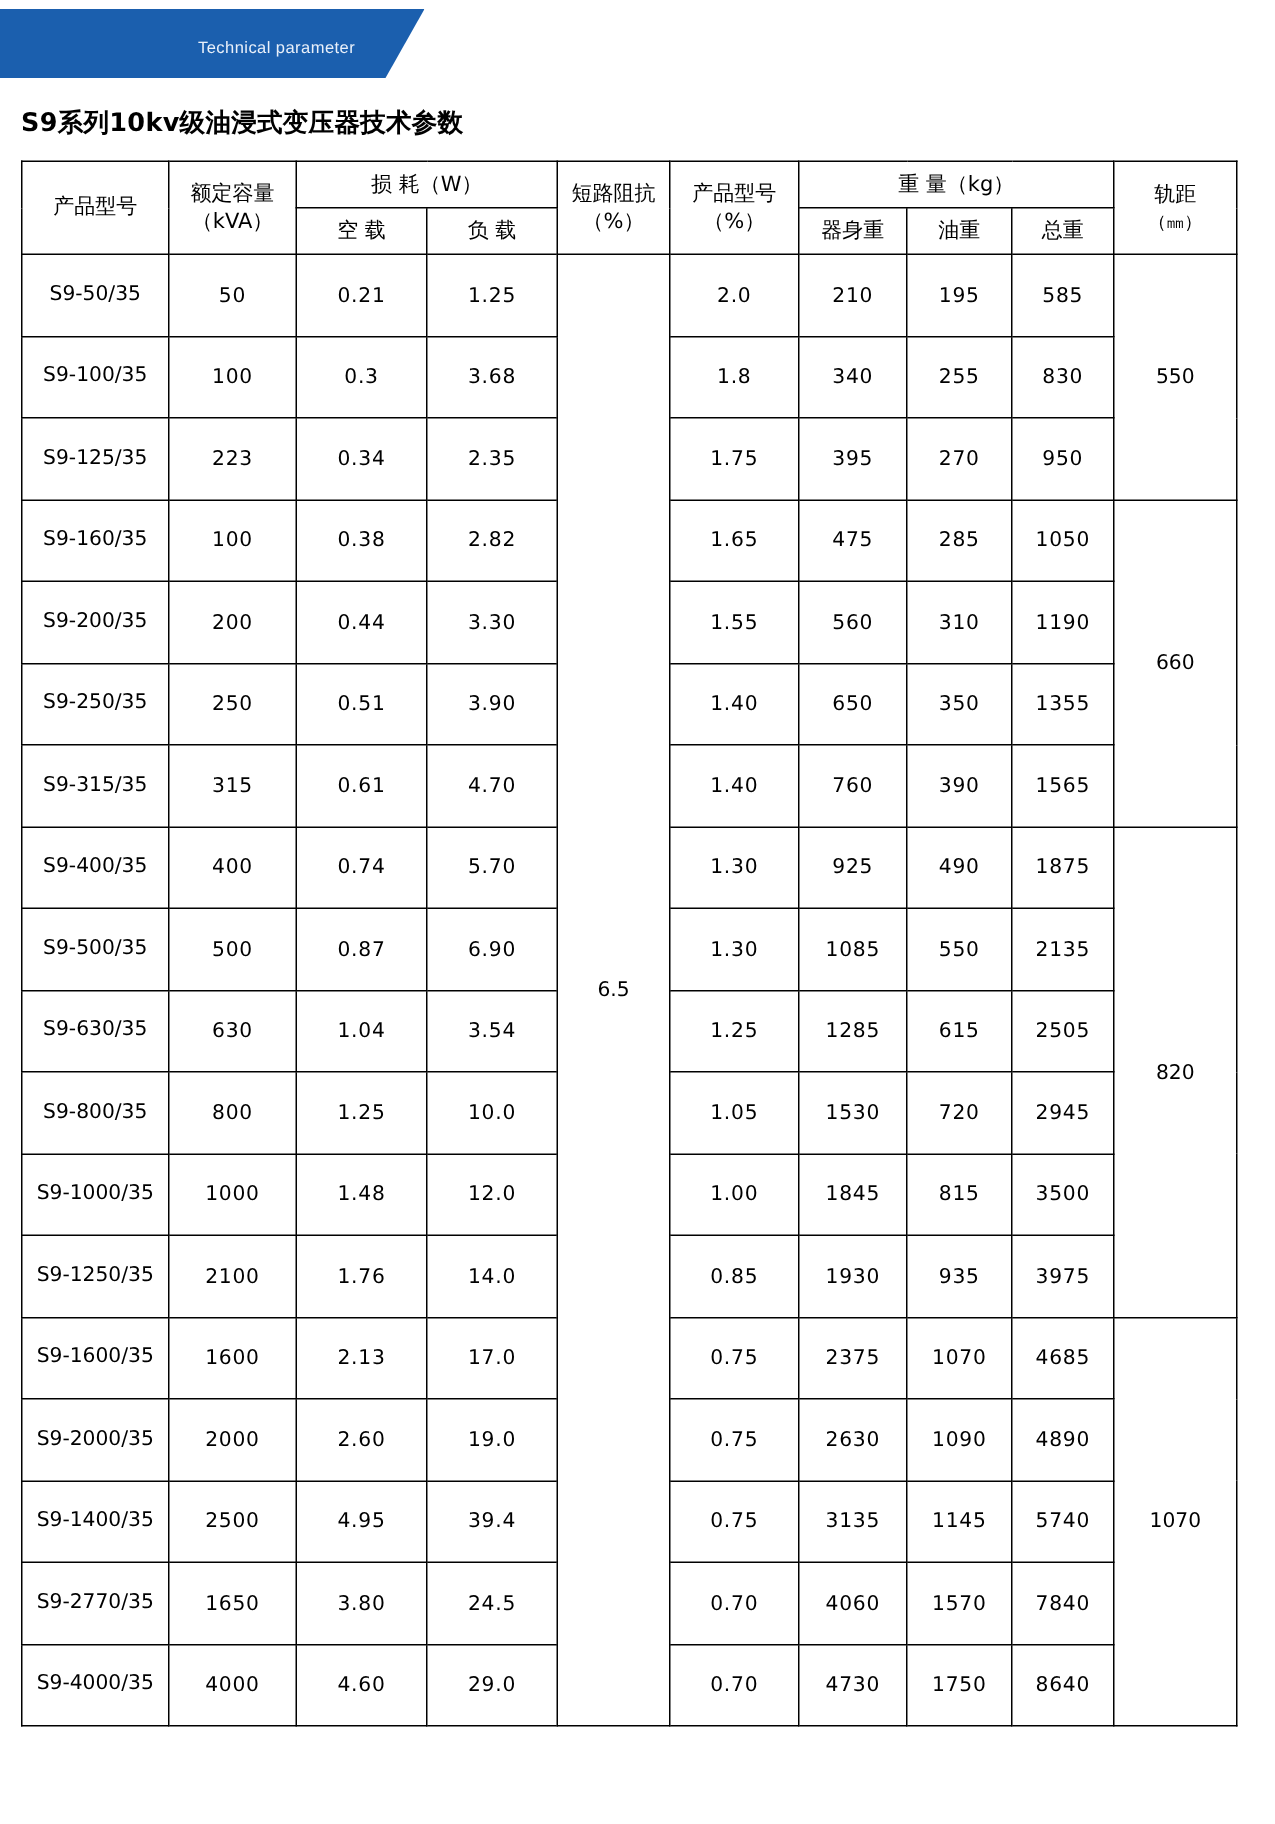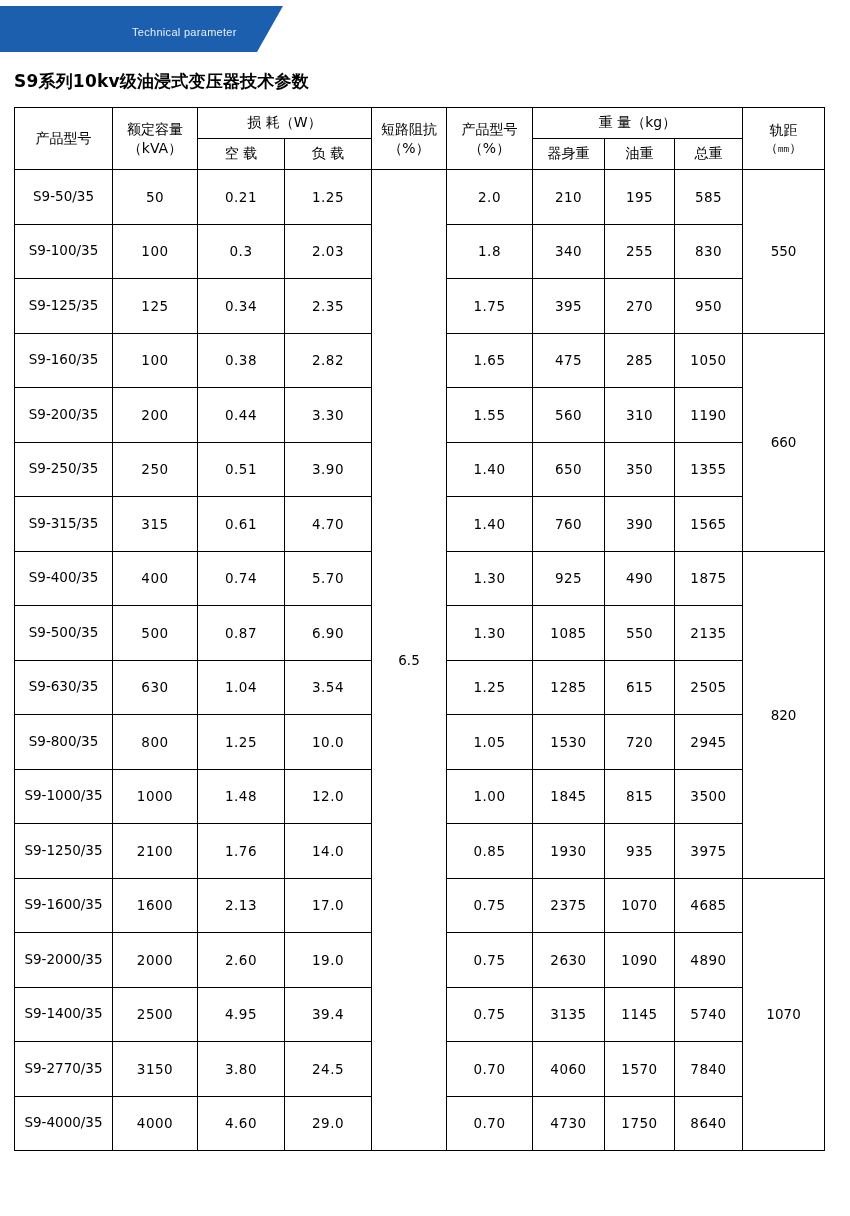--- a/index.html
+++ b/index.html
@@ -172,29 +172,29 @@
           <td class="num">2.0</td>
           <td class="num">210</td>
           <td class="num">195</td>
           <td class="num">585</td>
           <td class="merge" rowspan="3">550</td>
         </tr>
         <tr>
           <td class="model">S9-100/35</td>
           <td class="num">100</td>
           <td class="num">0.3</td>
-          <td class="num">2.03</td>
+          <td class="num">3.68</td>
           <td class="num">1.8</td>
           <td class="num">340</td>
           <td class="num">255</td>
           <td class="num">830</td>
         </tr>
         <tr>
           <td class="model">S9-125/35</td>
-          <td class="num">125</td>
+          <td class="num">223</td>
           <td class="num">0.34</td>
           <td class="num">2.35</td>
           <td class="num">1.75</td>
           <td class="num">395</td>
           <td class="num">270</td>
           <td class="num">950</td>
         </tr>
         <tr>
           <td class="model">S9-160/35</td>
           <td class="num">100</td>
@@ -323,21 +323,21 @@
           <td class="num">2500</td>
           <td class="num">4.95</td>
           <td class="num">39.4</td>
           <td class="num">0.75</td>
           <td class="num">3135</td>
           <td class="num">1145</td>
           <td class="num">5740</td>
         </tr>
         <tr>
           <td class="model">S9-2770/35</td>
-          <td class="num">3150</td>
+          <td class="num">1650</td>
           <td class="num">3.80</td>
           <td class="num">24.5</td>
           <td class="num">0.70</td>
           <td class="num">4060</td>
           <td class="num">1570</td>
           <td class="num">7840</td>
         </tr>
         <tr>
           <td class="model">S9-4000/35</td>
           <td class="num">4000</td>

